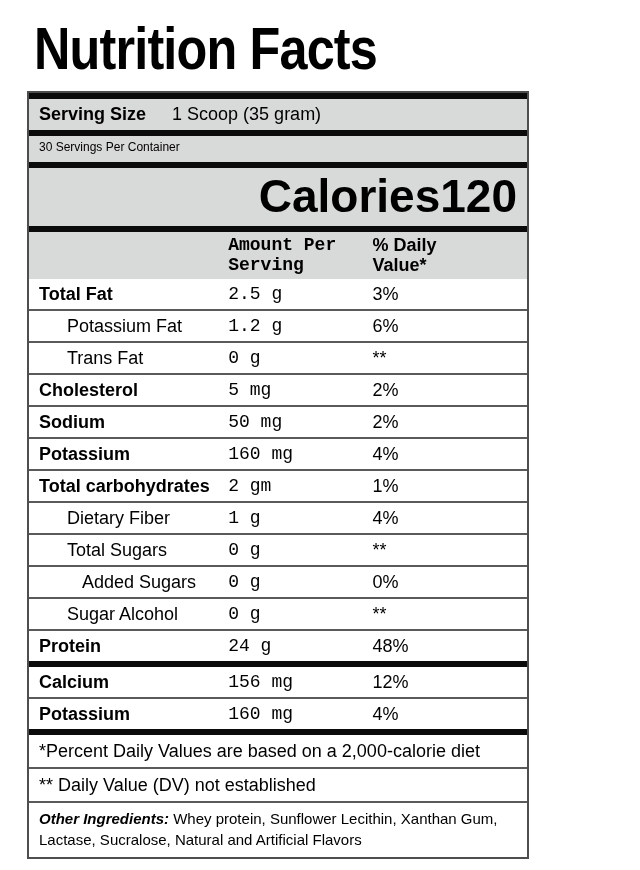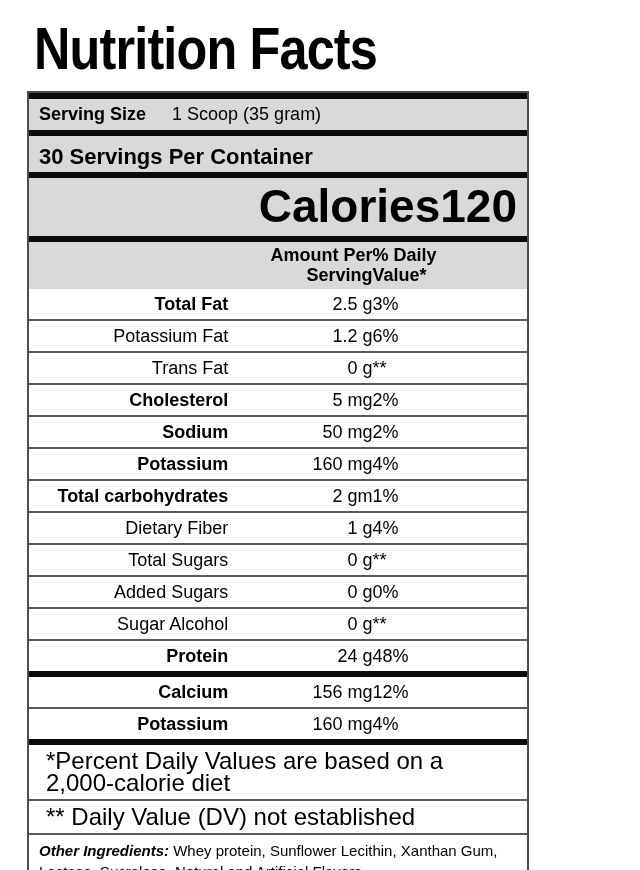--- a/index.html
+++ b/index.html
@@ -34,37 +34,37 @@
   }
   .bar { background:#d8dad9; }
   .serving-bar {
     font-size:18px;
     line-height:22px;
     padding:4px 10px 5px 10px;
   }
   .serving-bar .lbl { font-weight:bold; }
   .serving-bar .val { margin-left:26px; }
   .container-bar {
-    font-size:22px;
-    font-weight:bold;
-    line-height:22px;
-    padding:10px 10px 4px 10px;
+    font-size:12px;
+    font-weight:normal;
+    line-height:22px;
+    padding:0 10px 4px 10px;
   }
   .calories-bar {
     display:flex;
     justify-content:flex-end;
     align-items:center;
     font-size:46px;
     font-weight:bold;
     padding:5px 10px 7px 10px;
     line-height:46px;
   }
   .cols { display:flex; align-items:center; }
-  .c-name { flex:0 0 40%; padding-left:10px;text-align:right; }
-  .c-amt  { flex:0 0 29%; text-align:right; }
+  .c-name { flex:0 0 40%; padding-left:10px; }
+  .c-amt  { flex:0 0 29%; text-align:left;font-family:Liberation Mono, monospace; }
   .c-dv   { flex:1 1 auto; text-align:left; }
   .thead {
     background:#d8dad9;
     font-weight:bold;
     font-size:18px;
     line-height:20px;
     padding:3px 0 4px 0;
     text-align:center;
   }
   .thead .c-name { padding-left:10px; }
@@ -72,23 +72,23 @@
     font-size:18px;
     line-height:22px;
     padding:4px 0;
   }
   .row + .row { border-top:2px solid #5a5a5a; }
   .rows-block { background:#fff; }
   .row.bold .c-name { font-weight:bold; }
   .row.i1 .c-name { padding-left:38px; }
   .row.i2 .c-name { padding-left:53px; }
   .footnote {
-    font-size:24px;
-    line-height:22px;
-    padding:5px 17px;
+    font-size:18px;
+    line-height:22px;
+    padding:5px 10px;
   }
   .footnote + .footnote { border-top:2px solid #5a5a5a; }
   .ingredients {
     border-top:2px solid #5a5a5a;
     font-size:15px;
     line-height:21px;
     padding:5px 10px 7px 10px;
   }
   .ingredients .ing-label { font-weight:bold; font-style:italic; }
 </style>

